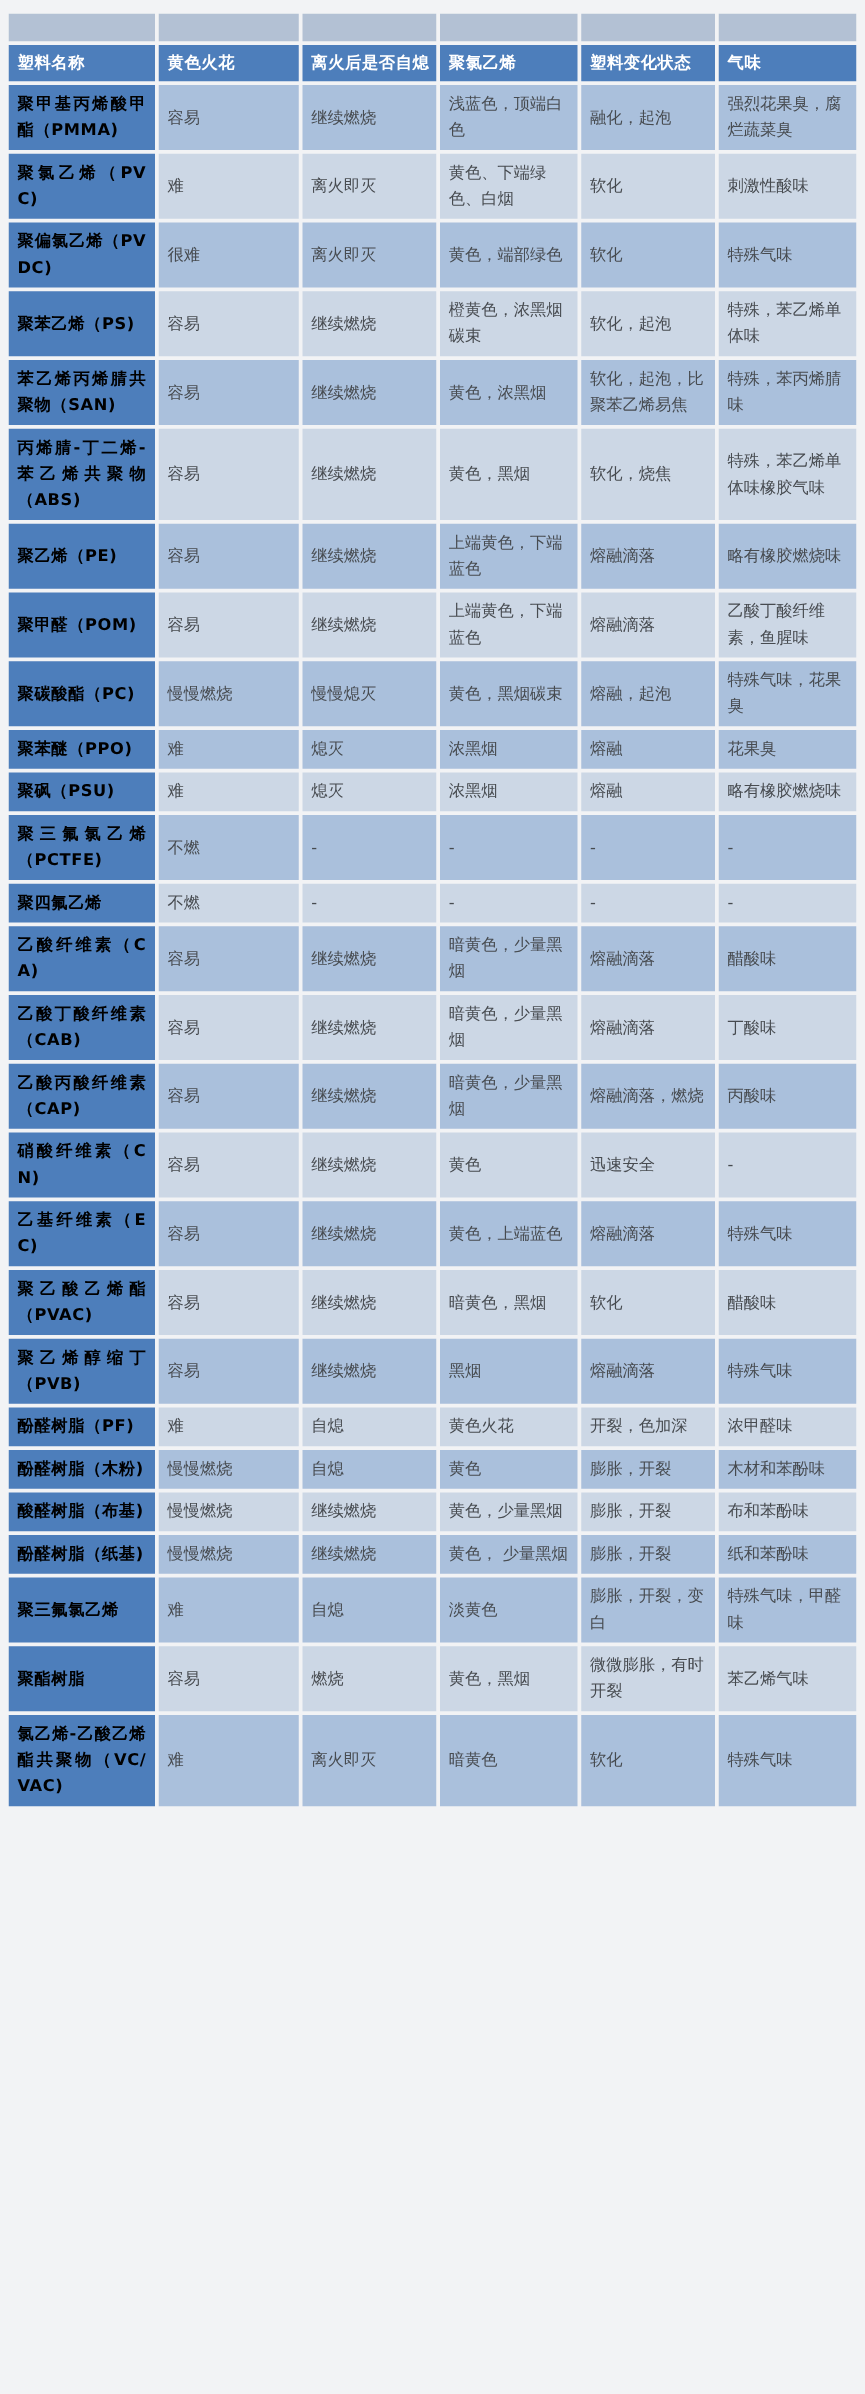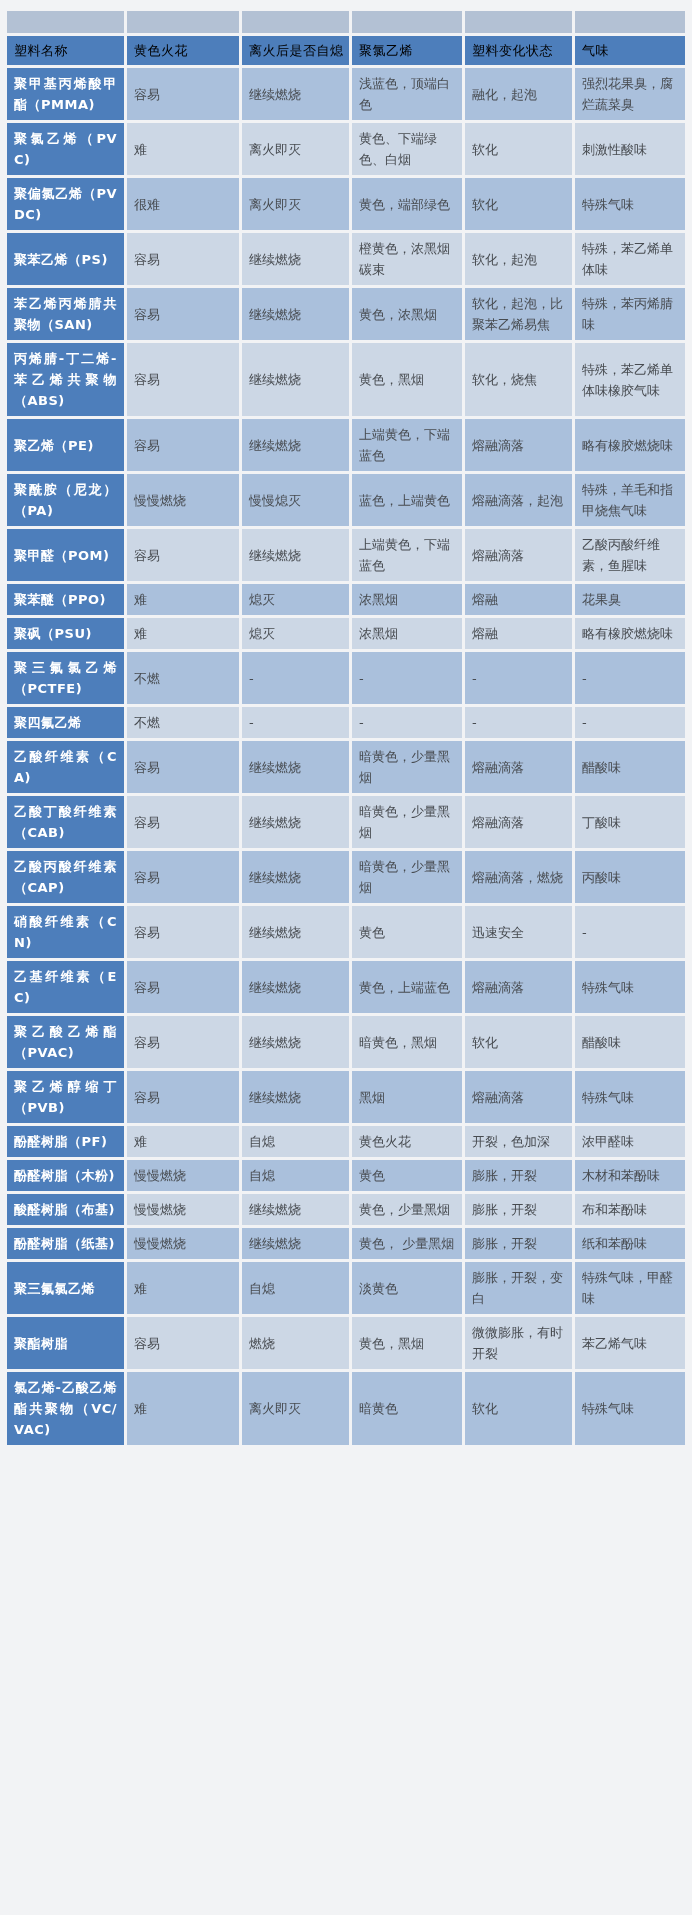--- a/index.html
+++ b/index.html
@@ -12,25 +12,25 @@
     width:684px;table-layout:fixed;border-collapse:separate;border-spacing:3px;
   }
   col.c1{width:117px}col.c2{width:112px}col.c3{width:107px}
   col.c4{width:110px}col.c5{width:107px}col.c6{width:110px}
   td,th{
     font-size:13px;line-height:21px;vertical-align:middle;
     padding:5px 7px;word-break:break-all;
   }
   tr.spacer td{background:#b3c1d4;height:16px;padding:3px 7px;}
   tr.head th{
-    background:#4d7ebb;color:#000000;font-weight:normal;text-align:left;
+    background:#4d7ebb;color:#ffffff;font-weight:bold;text-align:left;
     padding:4px 7px;letter-spacing:0.5px;white-space:nowrap;overflow:hidden;margin-left:40px;
   }
   td.name{
-    background:#4d7ebb;color:#ffffff;font-weight:bold;
+    background:#4d7ebb;color:#000000;font-weight:bold;
     text-align:justify;text-justify:inter-ideograph;letter-spacing:0.5px;
   }
   tr.dark td.val{background:#aac0dc;}
   tr.light td.val{background:#ccd7e5;}
   td.val{color:#474b50;text-align:left;}
 </style>
 </head>
 <body>
 
 <div class="page">
@@ -111,35 +111,35 @@
           <td class="val">特殊，苯乙烯单体味橡胶气味</td>
         </tr>
         <tr class="dark">
           <td class="name">聚乙烯（PE)</td>
           <td class="val">容易</td>
           <td class="val">继续燃烧</td>
           <td class="val">上端黄色，下端蓝色</td>
           <td class="val">熔融滴落</td>
           <td class="val">略有橡胶燃烧味</td>
         </tr>
-        <tr class="dark">
-          <td class="name">聚酰胺（尼龙）（PA)</td>
+        <tr class="light">
+          <td class="name">聚甲醛（POM)</td>
+          <td class="val">容易</td>
+          <td class="val">继续燃烧</td>
+          <td class="val">上端黄色，下端蓝色</td>
+          <td class="val">熔融滴落</td>
+          <td class="val">乙酸丁酸纤维素，鱼腥味</td>
+        </tr>
+        <tr class="dark">
+          <td class="name">聚碳酸酯（PC)</td>
           <td class="val">慢慢燃烧</td>
           <td class="val">慢慢熄灭</td>
-          <td class="val">蓝色，上端黄色</td>
-          <td class="val">熔融滴落，起泡</td>
-          <td class="val">特殊，羊毛和指甲烧焦气味</td>
-        </tr>
-        <tr class="light">
-          <td class="name">聚甲醛（POM)</td>
-          <td class="val">容易</td>
-          <td class="val">继续燃烧</td>
-          <td class="val">上端黄色，下端蓝色</td>
-          <td class="val">熔融滴落</td>
-          <td class="val">乙酸丙酸纤维素，鱼腥味</td>
+          <td class="val">黄色，黑烟碳束</td>
+          <td class="val">熔融，起泡</td>
+          <td class="val">特殊气味，花果臭</td>
         </tr>
         <tr class="dark">
           <td class="name">聚苯醚（PPO)</td>
           <td class="val">难</td>
           <td class="val">熄灭</td>
           <td class="val">浓黑烟</td>
           <td class="val">熔融</td>
           <td class="val">花果臭</td>
         </tr>
         <tr class="light">

